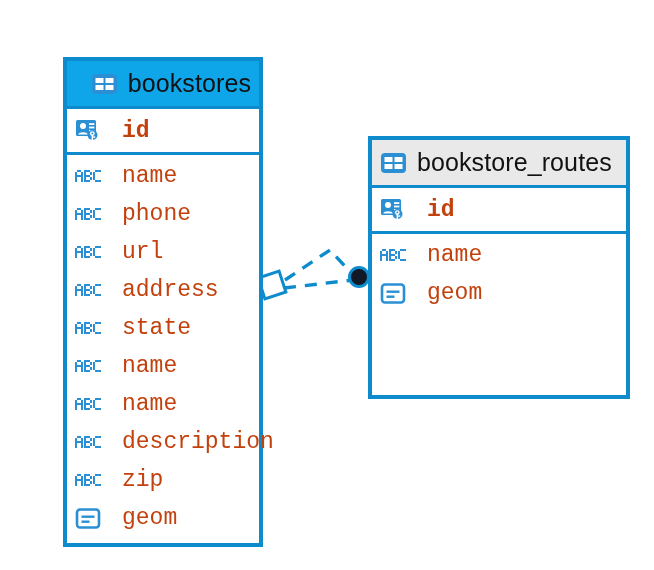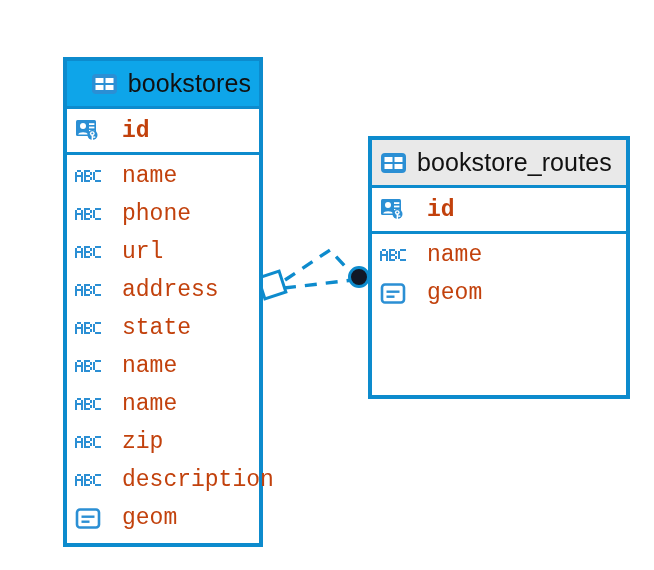--- a/index.html
+++ b/index.html
@@ -293,44 +293,44 @@
               <rect x="11" y="5" width="4" height="2"></rect>
                 <rect x="11" y="10" width="4" height="2"></rect>
               <rect x="15" y="2" width="2" height="3"></rect>
                 <rect x="15" y="7" width="2" height="3"></rect>
               <rect x="20" y="0" width="6" height="2"></rect>
                 <rect x="18" y="2" width="2" height="8"></rect>
               <rect x="20" y="10" width="6" height="2"></rect>
             </g>
           </svg>
         </span>
+        <span class="field-label">description</span>
+      </div>
+
+      <div class="field-row">
+        <span class="abc icon">
+          <svg width="26" height="12" viewBox="0 0 26 12">
+            <g fill="#2b8fd4">
+              <rect x="0" y="2" width="2" height="10"></rect>
+                <rect x="6" y="2" width="2" height="10"></rect>
+              <rect x="2" y="0" width="4" height="2"></rect>
+                <rect x="2" y="5" width="4" height="2"></rect>
+              <rect x="9" y="0" width="2" height="12"></rect>
+                <rect x="11" y="0" width="4" height="2"></rect>
+              <rect x="11" y="5" width="4" height="2"></rect>
+                <rect x="11" y="10" width="4" height="2"></rect>
+              <rect x="15" y="2" width="2" height="3"></rect>
+                <rect x="15" y="7" width="2" height="3"></rect>
+              <rect x="20" y="0" width="6" height="2"></rect>
+                <rect x="18" y="2" width="2" height="8"></rect>
+              <rect x="20" y="10" width="6" height="2"></rect>
+            </g>
+          </svg>
+        </span>
         <span class="field-label">zip</span>
-      </div>
-
-      <div class="field-row">
-        <span class="abc icon">
-          <svg width="26" height="12" viewBox="0 0 26 12">
-            <g fill="#2b8fd4">
-              <rect x="0" y="2" width="2" height="10"></rect>
-                <rect x="6" y="2" width="2" height="10"></rect>
-              <rect x="2" y="0" width="4" height="2"></rect>
-                <rect x="2" y="5" width="4" height="2"></rect>
-              <rect x="9" y="0" width="2" height="12"></rect>
-                <rect x="11" y="0" width="4" height="2"></rect>
-              <rect x="11" y="5" width="4" height="2"></rect>
-                <rect x="11" y="10" width="4" height="2"></rect>
-              <rect x="15" y="2" width="2" height="3"></rect>
-                <rect x="15" y="7" width="2" height="3"></rect>
-              <rect x="20" y="0" width="6" height="2"></rect>
-                <rect x="18" y="2" width="2" height="8"></rect>
-              <rect x="20" y="10" width="6" height="2"></rect>
-            </g>
-          </svg>
-        </span>
-        <span class="field-label">description</span>
       </div>
 
       <div class="field-row">
         <span class="icon">
           <svg width="26" height="24" viewBox="0 0 26 24">
             <rect x="2" y="3.5" width="22" height="18" rx="3" fill="#ffffff" stroke="#2b8fd4" stroke-width="2.6"></rect>
             <rect x="6.5" y="9.5" width="13" height="2.4" fill="#2b8fd4"></rect>
             <rect x="6.5" y="14.5" width="8" height="2.4" fill="#2b8fd4"></rect>
           </svg>
         </span>

